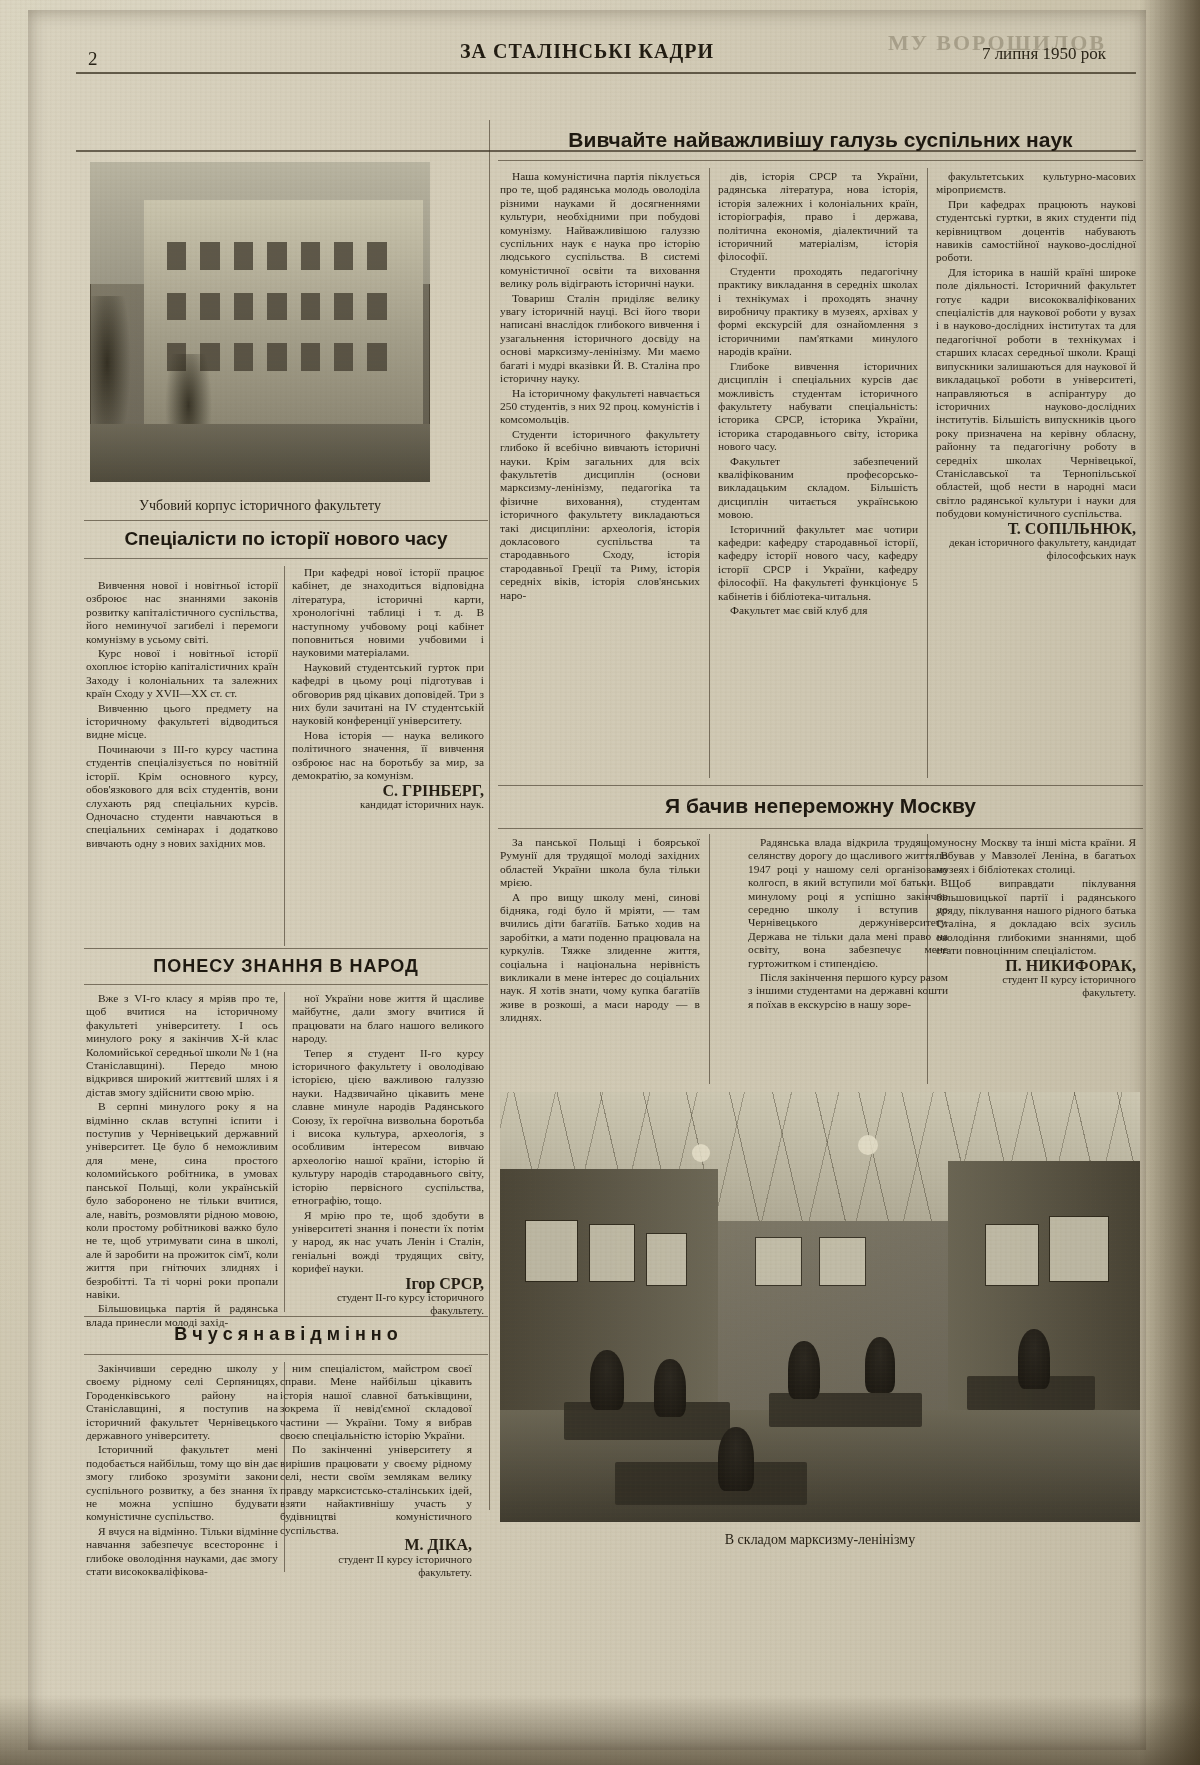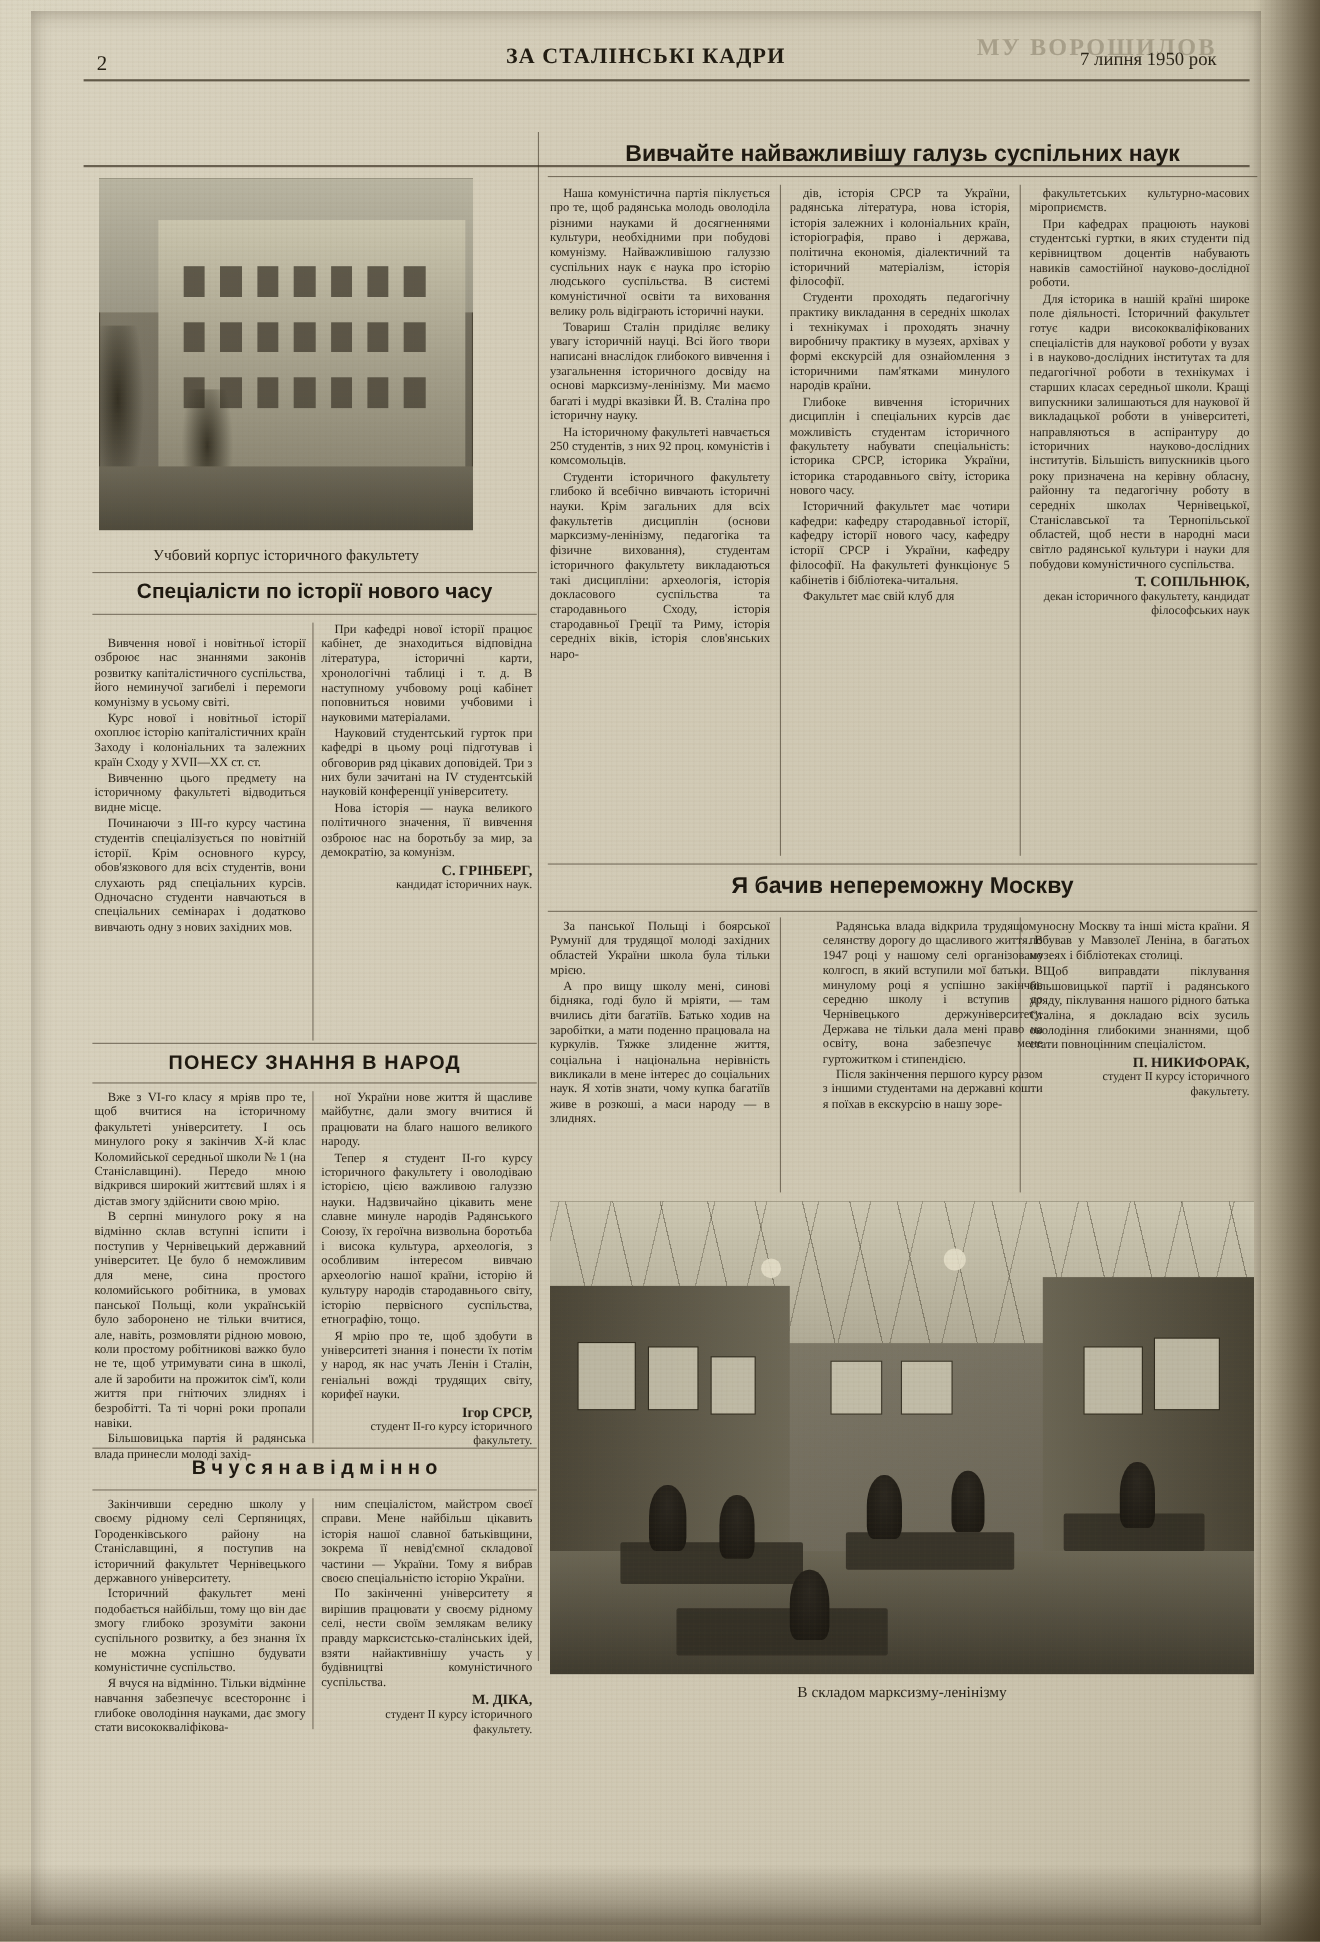--- a/index.html
+++ b/index.html
@@ -81,21 +81,21 @@
   }
   .col p{margin:0 0 1px 0;text-indent:12px;}
   .sechead{
     position:absolute;text-align:center;font-weight:bold;
     color:#1d1810;font-family:"Liberation Sans", sans-serif;
   }
   .vrule{position:absolute;background:#3a3122;opacity:.6;width:1px;}
   .hrule{position:absolute;background:#3a3122;opacity:.6;height:1px;}
   .sig{
     text-align:right;font-style:normal;font-weight:bold;margin-top:4px;
-    text-indent:0;font-size:13px;
+    text-indent:0;font-size:16px;
   }
   .sigsub{text-align:right;margin-top:0;text-indent:0;font-size:11px;}
 
   
   .photo{
     position:absolute;
     background:linear-gradient(160deg,#8d8874 0%,#767162 45%,#5f5a4c 100%);
     box-shadow:0 0 0 1px rgba(40,32,18,.5) inset;
     overflow:hidden;
   }
@@ -213,20 +213,21 @@
     <div class="col" style="left:472px;top:160px;width:200px;">
       <p>Наша комуністична партія піклується про те, щоб радянська молодь оволоділа різними науками й досягненнями культури, необхідними при побудові комунізму. Найважливішою галуззю суспільних наук є наука про історію людського суспільства. В системі комуністичної освіти та виховання велику роль відіграють історичні науки.</p>
       <p>Товариш Сталін приділяє велику увагу історичній науці. Всі його твори написані внаслідок глибокого вивчення і узагальнення історичного досвіду на основі марксизму-ленінізму. Ми маємо багаті і мудрі вказівки Й. В. Сталіна про історичну науку.</p>
       <p>На історичному факультеті навчається 250 студентів, з них 92 проц. комуністів і комсомольців.</p>
       <p>Студенти історичного факультету глибоко й всебічно вивчають історичні науки. Крім загальних для всіх факультетів дисциплін (основи марксизму-ленінізму, педагогіка та фізичне виховання), студентам історичного факультету викладаються такі дисципліни: археологія, історія докласового суспільства та стародавнього Сходу, історія стародавньої Греції та Риму, історія середніх віків, історія слов'янських наро-</p>
     </div>
     <div class="col" style="left:690px;top:160px;width:200px;">
       <p>дів, історія СРСР та України, радянська література, нова історія, історія залежних і колоніальних країн, історіографія, право і держава, політична економія, діалектичний та історичний матеріалізм, історія філософії.</p>
       <p>Студенти проходять педагогічну практику викладання в середніх школах і технікумах і проходять значну виробничу практику в музеях, архівах у формі екскурсій для ознайомлення з історичними пам'ятками минулого народів країни.</p>
       <p>Глибоке вивчення історичних дисциплін і спеціальних курсів дає можливість студентам історичного факультету набувати спеціальність: історика СРСР, історика України, історика стародавнього світу, історика нового часу.</p>
+      <p>Факультет забезпечений кваліфікованим професорсько-викладацьким складом. Більшість дисциплін читається українською мовою.</p>
       <p>Історичний факультет має чотири кафедри: кафедру стародавньої історії, кафедру історії нового часу, кафедру історії СРСР і України, кафедру філософії. На факультеті функціонує 5 кабінетів і бібліотека-читальня.</p>
       <p>Факультет має свій клуб для</p>
     </div>
     <div class="col" style="left:908px;top:160px;width:200px;">
       <p>факультетських культурно-масових міроприємств.</p>
       <p>При кафедрах працюють наукові студентські гуртки, в яких студенти під керівництвом доцентів набувають навиків самостійної науково-дослідної роботи.</p>
       <p>Для історика в нашій країні широке поле діяльності. Історичний факультет готує кадри висококваліфікованих спеціалістів для наукової роботи у вузах і в науково-дослідних інститутах та для педагогічної роботи в технікумах і старших класах середньої школи. Кращі випускники залишаються для наукової й викладацької роботи в університеті, направляються в аспірантуру до історичних науково-дослідних інститутів. Більшість випускників цього року призначена на керівну обласну, районну та педагогічну роботу в середніх школах Чернівецької, Станіславської та Тернопільської областей, щоб нести в народні маси світло радянської культури і науки для побудови комуністичного суспільства.</p>
       <p class="sig">Т. СОПІЛЬНЮК,</p>
       <p class="sigsub">декан історичного факультету, кандидат філософських наук</p>
     </div>
@@ -273,21 +274,21 @@
     <div class="hrule" style="left:56px;top:1306px;width:404px;"></div>
 
     <div class="sechead" style="left:56px;top:1314px;width:404px;font-size:18px;">В ч у с я   н а   в і д м і н н о</div>
     <div class="hrule" style="left:56px;top:1344px;width:404px;"></div>
 
     <div class="col" style="left:58px;top:1352px;width:192px;">
       <p>Закінчивши середню школу у своєму рідному селі Серпяницях, Городенківського району на Станіславщині, я поступив на історичний факультет Чернівецького державного університету.</p>
       <p>Історичний факультет мені подобається найбільш, тому що він дає змогу глибоко зрозуміти закони суспільного розвитку, а без знання їх не можна успішно будувати комуністичне суспільство.</p>
       <p>Я вчуся на відмінно. Тільки відмінне навчання забезпечує всестороннє і глибоке оволодіння науками, дає змогу стати висококваліфікова-</p>
     </div>
-    <div class="col" style="left:264px;top:1352px;width:192px;">
+    <div class="col" style="left:252px;top:1352px;width:192px;">
       <p>ним спеціалістом, майстром своєї справи. Мене найбільш цікавить історія нашої славної батьківщини, зокрема її невід'ємної складової частини — України. Тому я вибрав своєю спеціальністю історію України.</p>
       <p>По закінченні університету я вирішив працювати у своєму рідному селі, нести своїм землякам велику правду марксистсько-сталінських ідей, взяти найактивнішу участь у будівництві комуністичного суспільства.</p>
       <p class="sig">М. ДІКА,</p>
       <p class="sigsub">студент II курсу історичного факультету.</p>
     </div>
     <div class="vrule" style="left:256px;top:1352px;height:210px;"></div>
 
     <div class="hrule" style="left:470px;top:775px;width:645px;"></div>
     <div class="sechead" style="left:470px;top:784px;width:645px;font-size:21px;">Я бачив непереможну Москву</div>
     <div class="hrule" style="left:470px;top:818px;width:645px;"></div>

